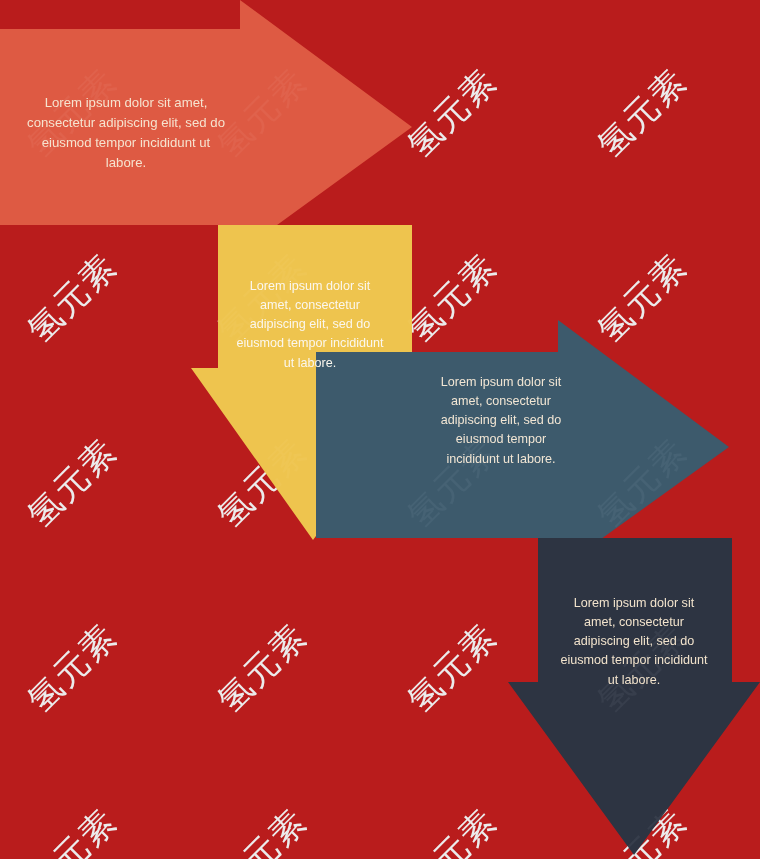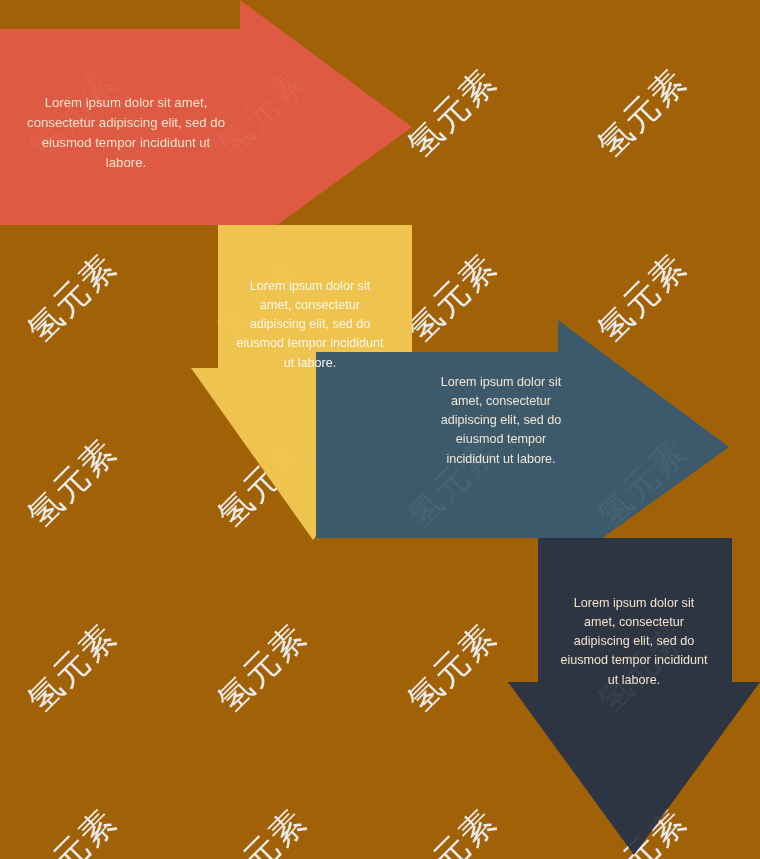--- a/index.html
+++ b/index.html
@@ -64,21 +64,21 @@
     left: 560px;
     top: 594px;
     width: 148px;
     font-size: 12.6px;
     color: #f2e3cc;
   }
 </style>
 </head>
 <body>
 
-<div id="stage" style="background: #a16207;">
+<div id="stage" style="background: #b91c1c;">
 
   <svg class="layer" viewBox="0 0 760 859" aria-hidden="true">
     <defs>
       <pattern id="wm-pattern" x="0" y="0" width="190" height="185" patternUnits="userSpaceOnUse">
         <g transform="rotate(-45 95 92)">
           <text class="wm-text" x="10" y="102" fill="#ebebeb">氢元素</text>
         </g>
       </pattern>
     </defs>
     <rect x="0" y="0" width="760" height="859" fill="url(#wm-pattern)"></rect>

